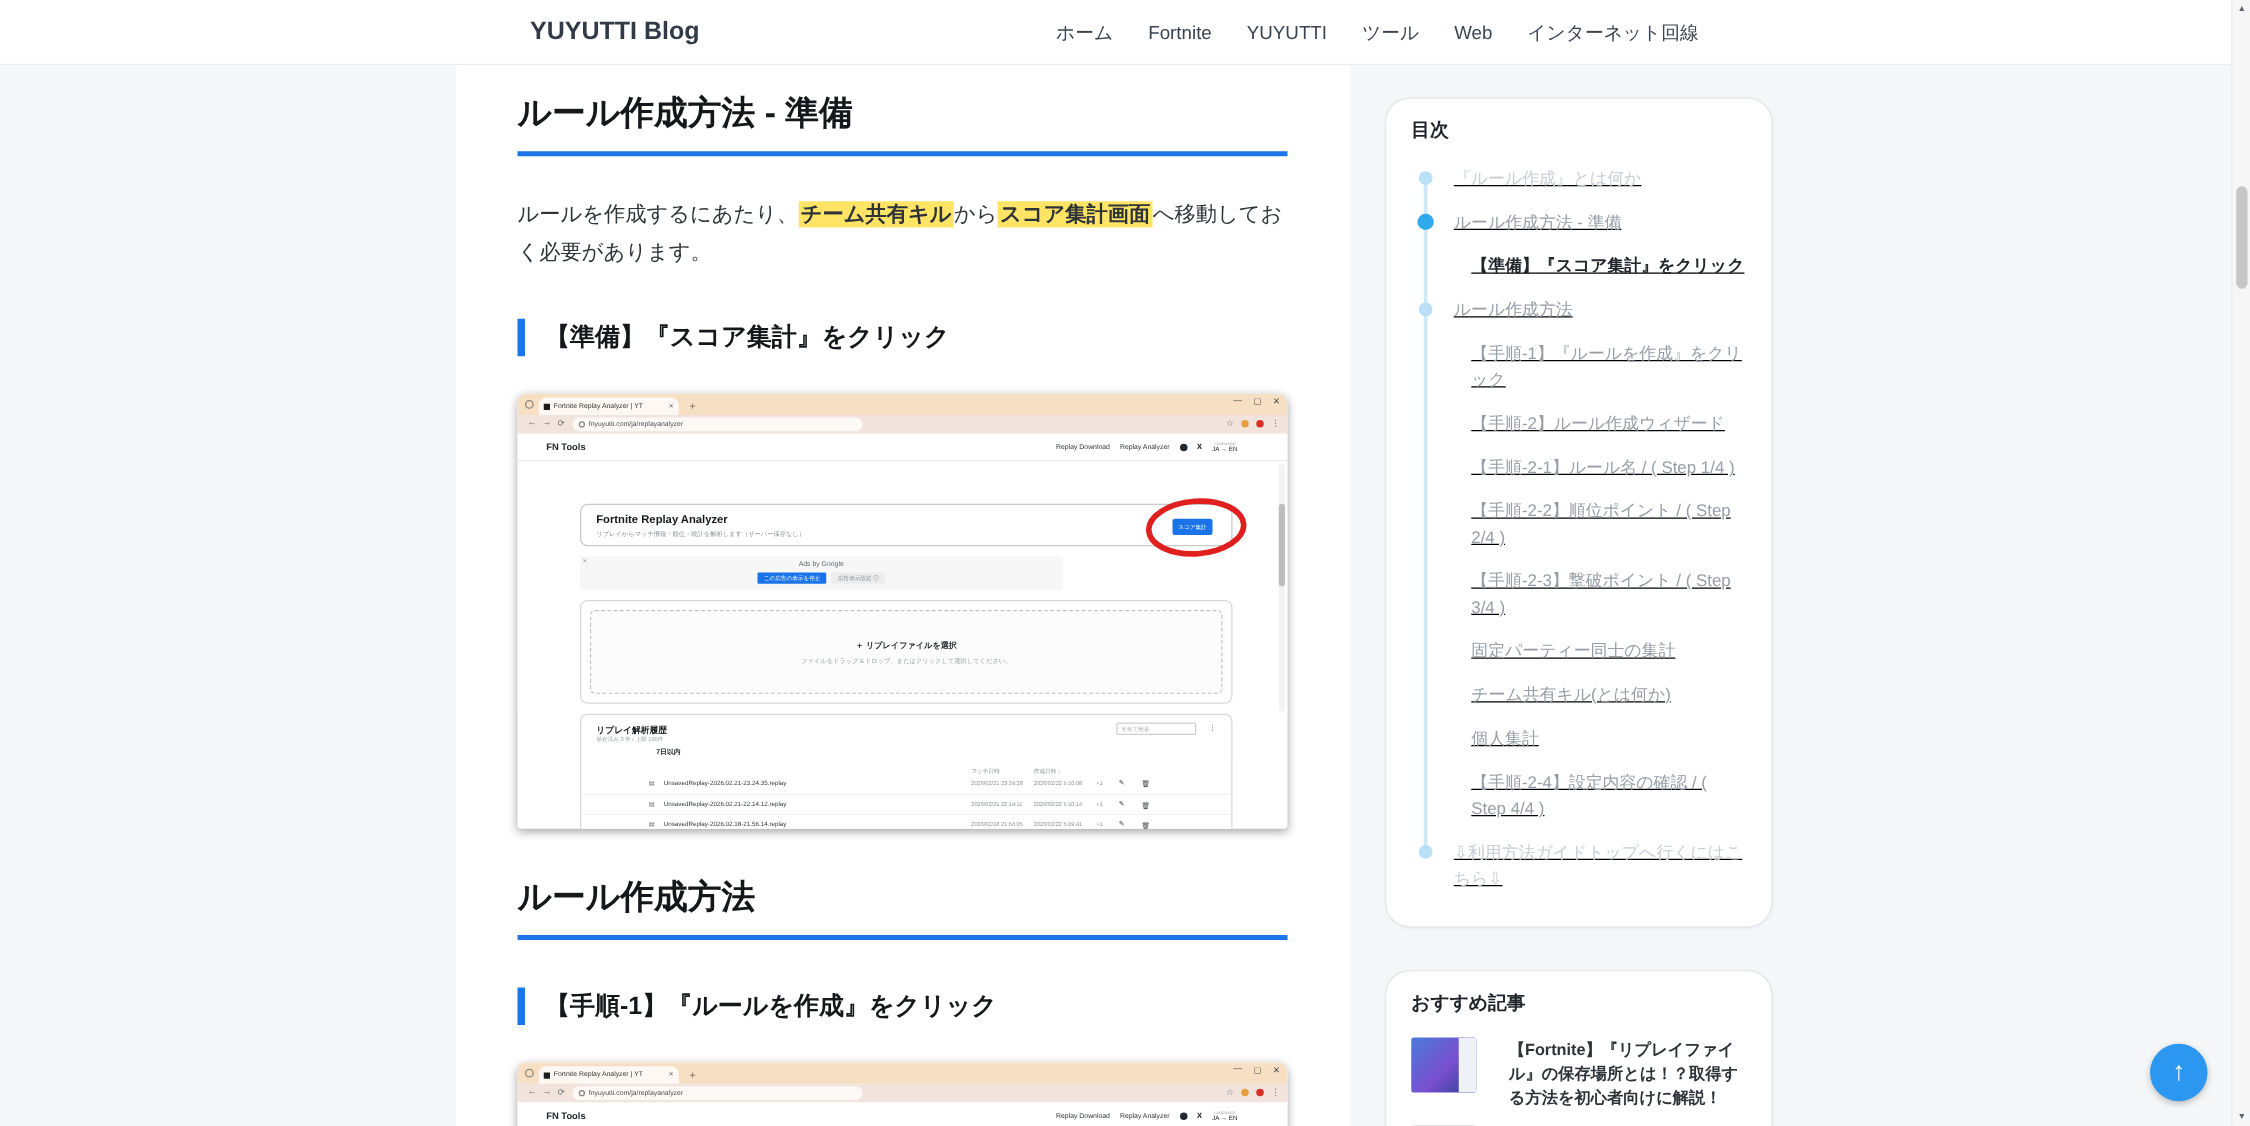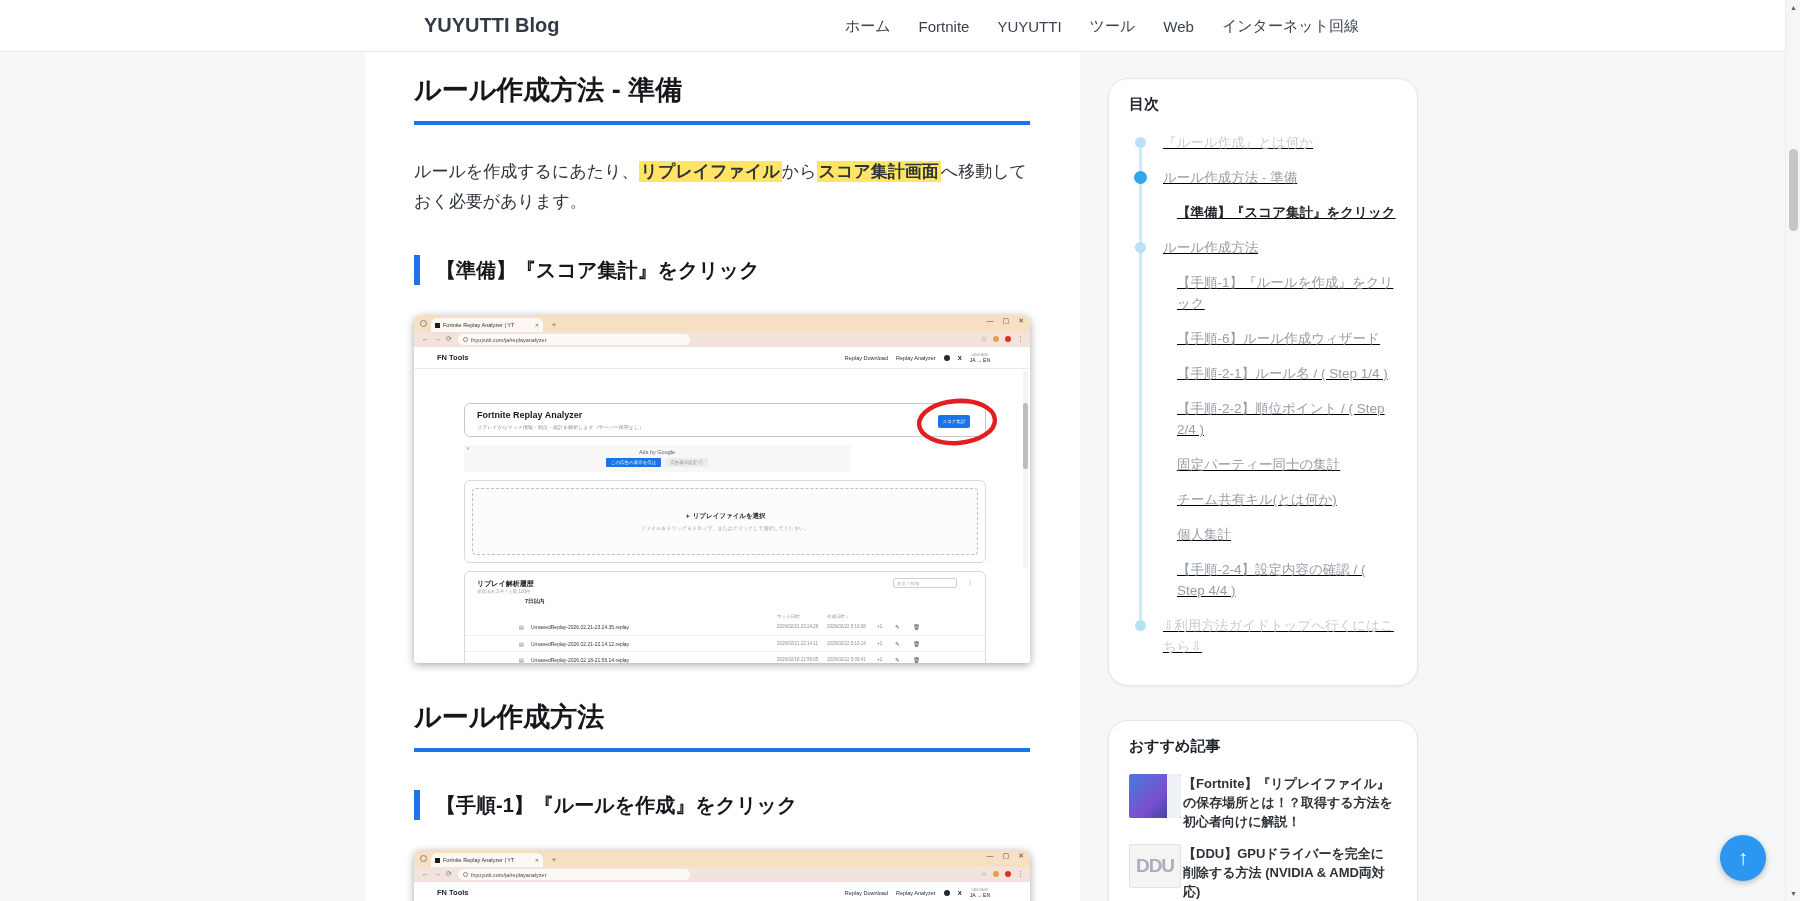--- a/index.html
+++ b/index.html
@@ -113,21 +113,21 @@
     width:3px; background:#cfe9f9; border-radius:2px; }
   .toc-item { position:relative; padding-left:34px; margin-bottom:14px;
     font-size:13.5px; line-height:21px; color:#959da6; cursor:pointer; }
   .toc-item.lv1 { padding-left:48px; }
   .toc-item.read { color:#c6cdd4; }
   .toc-item.current { color:#22262b; font-weight:bold; }
   .toc-item.dot-active::before { content:""; position:absolute; left:5px; top:4px; width:13px; height:13px;
     border-radius:50%; background:#2eaaec; }
   .toc-item.dot-inactive::before { content:""; position:absolute; left:6px; top:5px; width:11px; height:11px;
     border-radius:50%; background:#b9e0f6; }
-  .rec-row { display:flex; gap:2px; margin-bottom:13px; cursor:pointer; }
+  .rec-row { display:flex; gap:26px; margin-bottom:13px; cursor:pointer; }
   .thumb { flex:0 0 auto; width:52px; height:44px; border-radius:2px; overflow:hidden; position:relative; }
   .thumb.t1 { background:linear-gradient(135deg,#4a7bd8 0%,#7a4fd0 55%,#27408f 100%); }
   .thumb.t1::after { content:""; position:absolute; right:0; top:0; width:14px; height:100%; background:#eef2f7; }
   .thumb.t2 { background:#f4f4f4; display:flex; align-items:center; justify-content:center;
     font-weight:900; font-size:19px; color:#a8b0ba; letter-spacing:-1px; border:1px solid #e2e2e2; }
   .rec-title { font-size:13px; line-height:19px; color:#2e3338; font-weight:600; }
 
   
   .to-top { position:absolute; left:1720px; top:835px; width:46px; height:46px; border-radius:50%;
     background:#2b97f0; color:#fff; display:flex; align-items:center; justify-content:center;
@@ -152,21 +152,21 @@
     <a>Web</a>
     <a>インターネット回線</a>
   </nav>
 </header>
 
 <div class="main-col">
   <div class="article">
 
     <h2 class="sec">ルール作成方法 - 準備</h2>
 
-    <p class="para"><span>ルールを作成するにあたり、</span><span class="hl">リプレイファイル</span><span>から</span><span class="hl">スコア集計画面</span><span>へ移動しておく必要があります。</span></p>
+    <p class="para"><span>ルールを作成するにあたり、</span><span class="hl">チーム共有キル</span><span>から</span><span class="hl">スコア集計画面</span><span>へ移動しておく必要があります。</span></p>
 
     <h3 class="step">【準備】『スコア集計』をクリック</h3>
 
     <div class="shot">
       <div class="b-tabbar">
         <span class="tb-circle"></span>
         <div class="b-tab">
           <span class="favicon"></span>
           <span class="tab-title">Fortnite Replay Analyzer | YT</span>
           <span class="tab-close">✕</span>
@@ -331,23 +331,24 @@
 <aside class="sidebar">
 
   <div class="card">
     <div class="card-title">目次</div>
     <ul class="toc-list">
       <li class="toc-item read dot-inactive">『ルール作成』とは何か</li>
       <li class="toc-item dot-active">ルール作成方法 - 準備</li>
       <li class="toc-item lv1 current">【準備】『スコア集計』をクリック</li>
       <li class="toc-item dot-inactive">ルール作成方法</li>
       <li class="toc-item lv1">【手順-1】『ルールを作成』をクリック</li>
-      <li class="toc-item lv1">【手順-6】ルール作成ウィザード</li>
+      <li class="toc-item lv1">【手順-2】ルール作成ウィザード</li>
       <li class="toc-item lv1">【手順-2-1】ルール名 / ( Step 1/4 )</li>
       <li class="toc-item lv1">【手順-2-2】順位ポイント / ( Step 2/4 )</li>
+      <li class="toc-item lv1">【手順-2-3】撃破ポイント / ( Step 3/4 )</li>
       <li class="toc-item lv1">固定パーティー同士の集計</li>
       <li class="toc-item lv1">チーム共有キル(とは何か)</li>
       <li class="toc-item lv1">個人集計</li>
       <li class="toc-item lv1">【手順-2-4】設定内容の確認 / ( Step 4/4 )</li>
       <li class="toc-item read dot-inactive">⇩利用方法ガイドトップへ行くにはこちら⇩</li>
     </ul>
   </div>
 
   <div class="card">
     <div class="card-title">おすすめ記事</div>

